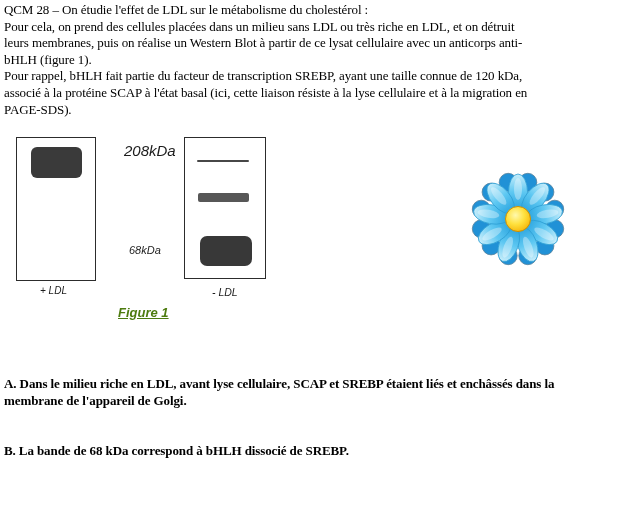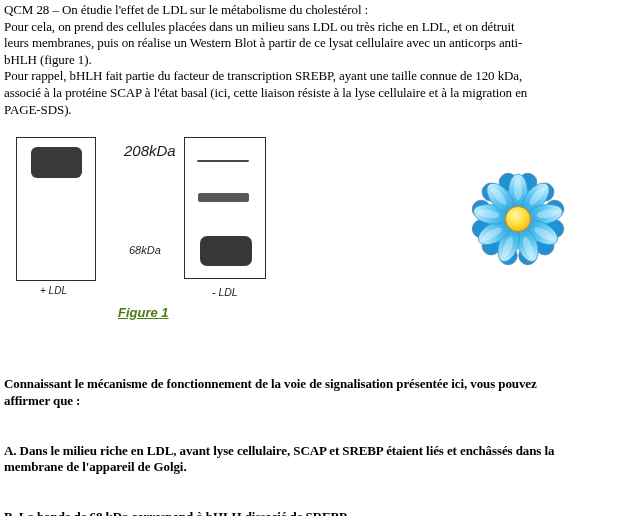--- a/index.html
+++ b/index.html
@@ -162,22 +162,20 @@
             <ellipse cx="50" cy="25" rx="9.5" ry="18" fill="url(#pg)"></ellipse>
             <ellipse cx="50" cy="22" rx="4" ry="11" fill="#ffffff" opacity="0.35" stroke="none"></ellipse>
           </g>
       </g>
 
       <circle cx="50" cy="52" r="12.5" fill="url(#cg)" stroke="#cf8f00" stroke-width="1"></circle>
     </svg>
   </div>
 
   <div class="text-block qa-block">
-    <div class="question">Connaissant le mécanisme de fonctionnement de la voie de signalisation présentée ici, vous pouvez
-affirmer que :</div>
     <div class="answer">A. Dans le milieu riche en LDL, avant lyse cellulaire, SCAP et SREBP étaient liés et enchâssés dans la
 membrane de l'appareil de Golgi.</div>
     <div class="answer">B. La bande de 68 kDa correspond à bHLH dissocié de SREBP.</div>
     
     
     
   </div>
 
 </div>
 

